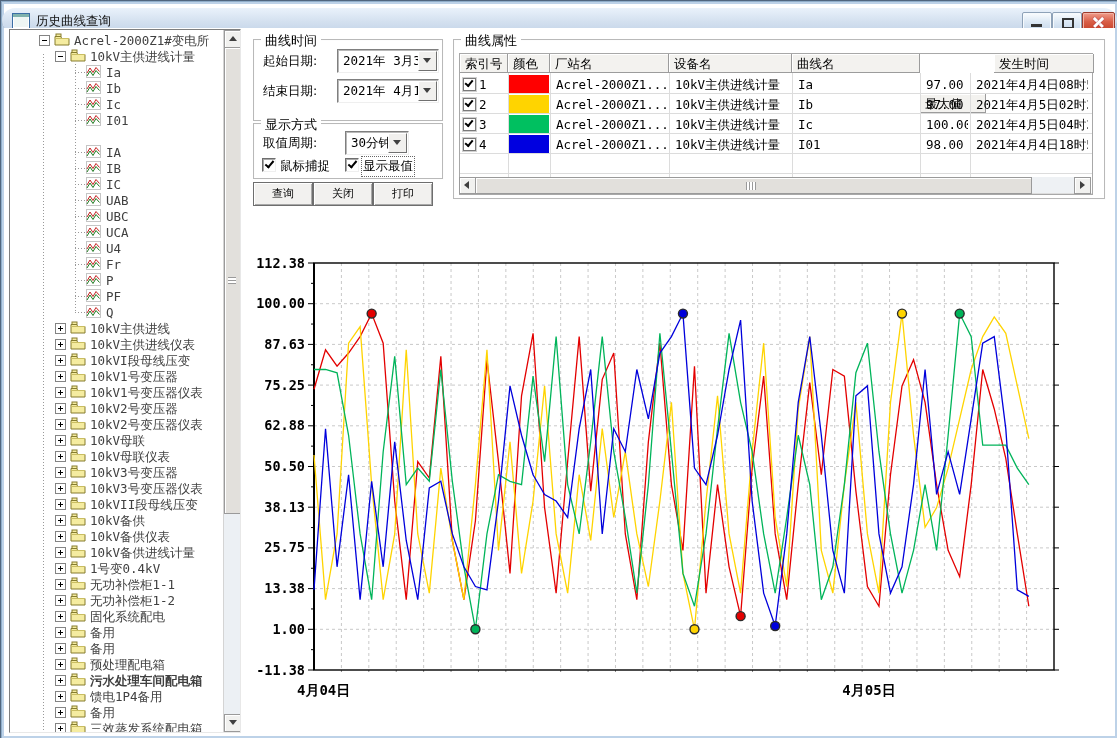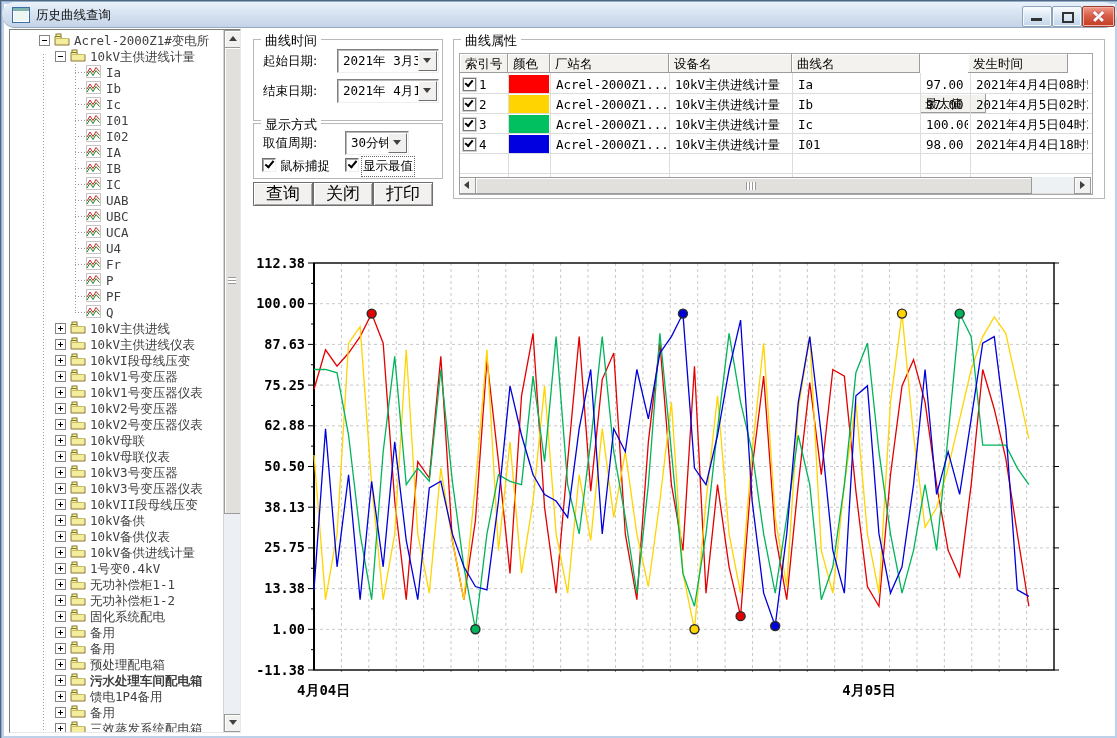--- a/index.html
+++ b/index.html
@@ -1,20 +1,20 @@
 <!DOCTYPE html>
 <html><head>
 <meta charset="utf-8">
 <style>
   html,body{margin:0;padding:0;background:#9fb6cc;}
   #window{position:relative;width:1117px;height:738px;background:#fff;
     border:1px solid #51667e;box-shadow:inset 0 0 0 1px #8fadc9, inset 0 0 0 3px #bdd2e8;
     font-family:"DejaVu Sans","Liberation Sans",sans-serif;overflow:hidden;}
   .mono{font-family:"DejaVu Sans Mono","Liberation Mono",monospace;}
-  #titlebar{position:absolute;left:1px;top:1px;right:1px;height:25px;
+  #titlebar{position:absolute;left:1px;top:7px;right:1px;height:25px;
     background:linear-gradient(#eaf2fb,#d3e0ef 55%,#c4d4e8);border-bottom:1px solid #97a9be;border-radius:13px;}
   #title-icon{position:absolute;left:10px;top:5px;width:16px;height:14px;background:#eef6f4;
     border:1px solid #3a6ea5;box-shadow:inset 0 3px 0 #7fb2ad, inset 0 0 0 1px #fff;}
   #title-text{position:absolute;left:34px;top:5px;font-size:12.5px;color:#111;}
   .winbtn{position:absolute;top:4px;height:19px;border-radius:2px;border:1px solid #8ea2b8;
     background:linear-gradient(#fbfdfe,#dde9f5 45%,#c3d5e9);box-shadow:inset 0 0 0 1px #f6fafd;}
   #btn-min{left:1020px;width:28px;} #btn-max{left:1050px;width:28px;}
   #btn-close{left:1080px;width:31px;border-color:#9c3a2c;background:linear-gradient(#f09c8c,#d95f48 45%,#c33c24);box-shadow:inset 0 0 0 1px #f3b3a5;}
   .glyph-min{position:absolute;left:8px;top:11px;width:11px;height:3px;background:#333;}
   .glyph-max{position:absolute;left:9px;top:5px;width:8px;height:7px;border:2px solid #333;background:transparent;}
@@ -47,21 +47,21 @@
   .groupbox{position:absolute;border:1px solid #b9b9b9;box-shadow:1px 1px 0 #fdfdfd, inset 1px 1px 0 #fdfdfd;}
   .grouplabel{position:absolute;top:-8px;left:7px;background:#fff;padding:0 4px;font-size:13px;color:#000;}
   .formlabel{position:absolute;font-size:12.5px;color:#000;}
   .combo{position:absolute;background:#fff;border:1px solid;border-color:#7f7f7f #efefef #efefef #7f7f7f;box-shadow:inset 1px 1px 0 #b9b9b9;}
   .combo .val{position:absolute;left:5px;top:3px;font-size:12.5px;}
   .combo .drop{position:absolute;right:1px;top:1px;bottom:1px;width:17px;background:#f1f0ee;border:1px solid;border-color:#fff #707070 #707070 #fff;}
   .combo .drop .tri.down{left:4px;top:6px;}
   .checkbox{position:absolute;width:12px;height:12px;background:#fff;border:1px solid;border-color:#6e6e6e #efefef #efefef #6e6e6e;box-shadow:inset 1px 1px 0 #a9a9a9;}
   .tick{position:absolute;left:2px;top:2px;width:7px;height:3px;border-left:2px solid #000;border-bottom:2px solid #000;transform:rotate(-50deg);}
   .pushbtn{position:absolute;height:22px;background:#f2f1ef;border:1px solid #6e6e6e;
-    box-shadow:inset 1px 1px 0 #fff, inset -1px -1px 0 #a8a8a8;font-size:17px;text-align:center;line-height:21px;cursor:default;}
+    box-shadow:inset 1px 1px 0 #fff, inset -1px -1px 0 #a8a8a8;font-size:11px;text-align:center;line-height:21px;cursor:default;}
   .focus-dotted{outline:1px dotted #666;outline-offset:1px;}
 
   
   #tablewrap{position:absolute;left:458px;top:52px;width:632px;height:140px;background:#fff;border:1px solid #a8a8a8;}
   .th{position:absolute;top:0;height:19px;background:#f3f2ef;border-right:1px solid #9c9c9c;border-bottom:1px solid #9c9c9c;
     box-shadow:inset 1px 1px 0 #fff;font-size:12.5px;padding:2px 0 0 5px;box-sizing:border-box;}
   .cellline{position:absolute;background:#dcdcdc;}
   .cell{position:absolute;font-size:12.5px;white-space:nowrap;overflow:hidden;}
   .rowchk{position:absolute;width:11px;height:11px;background:#fff;border:1px solid #7a7a7a;box-shadow:0 0 0 1px #d0d0d0;}
   .rowchk .tick{left:1px;top:1px;width:6px;height:3px;}
@@ -144,29 +144,20 @@
         <div class="tlabel mono" style="left: 96px;">Ic</div>
       </div>
       <div class="trow" style="top: 82px;">
         <div class="stub" style="left: 65px; top: 8px; width: 10px;"></div>
         <div class="ticon" style="left: 76px;"><svg width="15" height="13" viewBox="0 0 15 13">
             <rect x="0.5" y="0.5" width="14" height="12" fill="#fff" stroke="#8a8a8a" stroke-dasharray="1 1"></rect>
             <polyline points="1,8 4,3 7,7.5 10,2.5 13.5,6.5" fill="none" stroke="#c42222"></polyline>
             <polyline points="1,11 4,6 7,10.5 10,5.5 13.5,9.5" fill="none" stroke="#1e7a1e"></polyline>
           </svg></div>
         <div class="tlabel mono" style="left: 96px;">I01</div>
-      </div>
-      <div class="trow" style="top: 98px;">
-        <div class="stub" style="left: 65px; top: 8px; width: 10px;"></div>
-        <div class="ticon" style="left: 76px;"><svg width="15" height="13" viewBox="0 0 15 13">
-            <rect x="0.5" y="0.5" width="14" height="12" fill="#fff" stroke="#8a8a8a" stroke-dasharray="1 1"></rect>
-            <polyline points="1,8 4,3 7,7.5 10,2.5 13.5,6.5" fill="none" stroke="#c42222"></polyline>
-            <polyline points="1,11 4,6 7,10.5 10,5.5 13.5,9.5" fill="none" stroke="#1e7a1e"></polyline>
-          </svg></div>
-        <div class="tlabel mono" style="left: 96px;">I02</div>
       </div>
       <div class="trow" style="top: 114px;">
         <div class="stub" style="left: 65px; top: 8px; width: 10px;"></div>
         <div class="ticon" style="left: 76px;"><svg width="15" height="13" viewBox="0 0 15 13">
             <rect x="0.5" y="0.5" width="14" height="12" fill="#fff" stroke="#8a8a8a" stroke-dasharray="1 1"></rect>
             <polyline points="1,8 4,3 7,7.5 10,2.5 13.5,6.5" fill="none" stroke="#c42222"></polyline>
             <polyline points="1,11 4,6 7,10.5 10,5.5 13.5,9.5" fill="none" stroke="#1e7a1e"></polyline>
           </svg></div>
         <div class="tlabel mono" style="left: 96px;">IA</div>
       </div>
@@ -629,21 +620,21 @@
   <div class="groupbox" style="left:452px;top:38px;width:650px;height:158px;">
     <span class="grouplabel">曲线属性</span>
   </div>
   <div id="tablewrap">
       <div class="th mono" style="left: 0px; width: 48px;">索引号</div>
       <div class="th mono" style="left: 48px; width: 42px;">颜色</div>
       <div class="th mono" style="left: 90px; width: 119px;">厂站名</div>
       <div class="th mono" style="left: 209px; width: 123px;">设备名</div>
       <div class="th mono" style="left: 332px; width: 128px;">曲线名</div>
       <div class="th mono" style="left: 460px; width: 66px; margin-top: 40px;">最大值</div>
-      <div class="th mono" style="left: 508px; width: 100px;">发生时间</div>
+      <div class="th mono" style="left: 534px; width: 100px;">发生时间</div>
       <div class="cellline" style="left: 48px; top: 19px; width: 1px; bottom: 0px;"></div>
       <div class="cellline" style="left: 90px; top: 19px; width: 1px; bottom: 0px;"></div>
       <div class="cellline" style="left: 209px; top: 19px; width: 1px; bottom: 0px;"></div>
       <div class="cellline" style="left: 332px; top: 19px; width: 1px; bottom: 0px;"></div>
       <div class="cellline" style="left: 460px; top: 19px; width: 1px; bottom: 0px;"></div>
       <div class="cellline" style="left: 510px; top: 19px; width: 1px; bottom: 0px;"></div>
       <div class="cellline" style="left: 0px; top: 39px; height: 1px; right: 0px;"></div>
       <div class="cellline" style="left: 0px; top: 59px; height: 1px; right: 0px;"></div>
       <div class="cellline" style="left: 0px; top: 79px; height: 1px; right: 0px;"></div>
       <div class="cellline" style="left: 0px; top: 99px; height: 1px; right: 0px;"></div>

